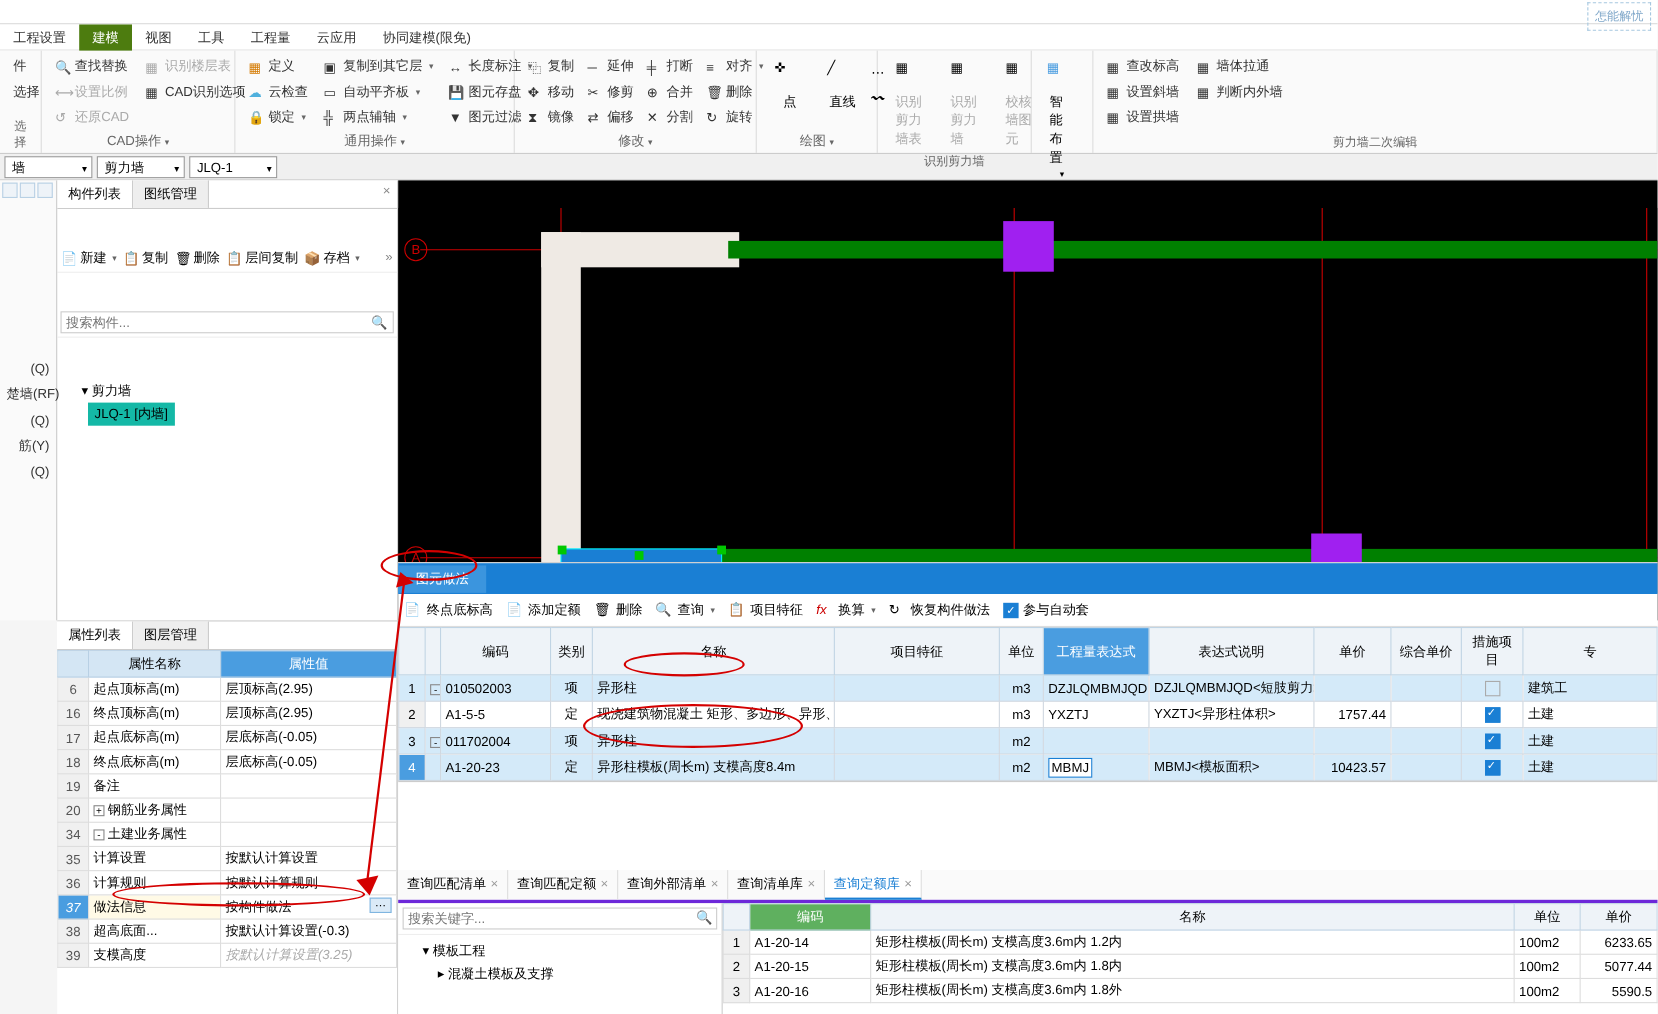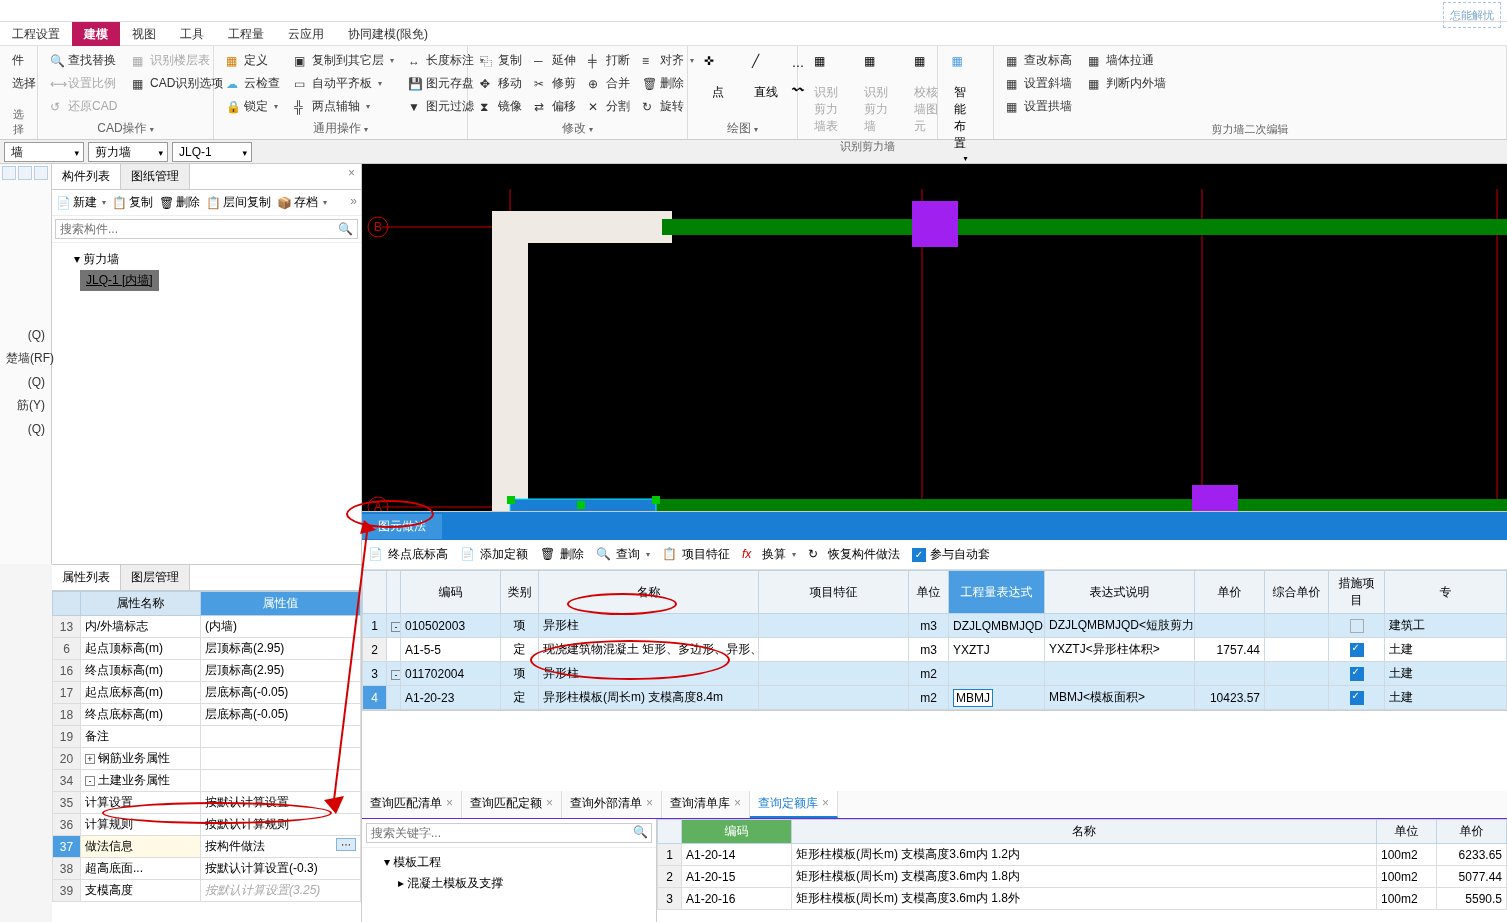--- a/index.html
+++ b/index.html
@@ -4,21 +4,21 @@
   <style>
     * { box-sizing: border-box; margin: 0; padding: 0; font-family: "Microsoft YaHei", sans-serif; font-size: 12px; }
     body { width: 1507px; height: 922px; background: #f5f5f5; overflow: hidden; position: relative; }
 
     .title-bar { height: 22px; background: #fff; text-align: center; line-height: 22px; border-bottom: 1px solid #ddd; position: relative; }
     .title-text-cn { font-size: 12px; color: #333; }
     .title-hint { position: absolute; right: 6px; top: 2px; font-size: 11px; color: #7fa7c9; border: 1px dashed #a6c8e0; padding: 1px 6px; }
 
     .menu-bar { height: 24px; background: #fff; display: flex; align-items: center; border-bottom: 1px solid #e0e0e0; }
     .menu-item { padding: 0 12px; line-height: 24px; color: #333; cursor: pointer; }
-    .menu-item.active { background: #be185d; color: #fff; font-weight: bold; }
+    .menu-item.active { background: #4d7c0f; color: #fff; }
 
     .ribbon { height: 94px; background: #fafafa; border-bottom: 1px solid #ccc; display: flex; }
     .ribbon-group { border-right: 1px solid #ddd; padding: 4px 8px 2px; display: flex; flex-direction: column; justify-content: space-between; }
     .ribbon-group-label { text-align: center; font-size: 11px; color: #666; }
     .ribbon-btns { display: flex; gap: 2px; flex-wrap: wrap; }
     .rbtn { display: flex; align-items: center; gap: 4px; padding: 2px 4px; color: #333; white-space: nowrap; cursor: pointer; }
     .rbtn.disabled { color: #aaa; }
     .ricon { width: 14px; height: 14px; display: inline-block; }
     .rcol { display: flex; flex-direction: column; gap: 2px; }
     .bigbtn { display: flex; flex-direction: column; align-items: center; padding: 4px 8px; gap: 2px; cursor: pointer; }
@@ -29,51 +29,51 @@
     .combo { background: #fff; border: 1px solid #999; padding: 1px 18px 1px 6px; position: relative; min-width: 80px; height: 20px; line-height: 16px; }
     .combo::after { content: "▾"; position: absolute; right: 4px; top: 2px; font-size: 9px; }
 
     .main-area { display: flex; height: 400px; }
 
     .left-side-narrow { width: 52px; background: #fafafa; border-right: 1px solid #ccc; padding-top: 20px; position: relative; }
     .left-side-narrow .side-item { padding: 4px 6px; color: #333; white-space: nowrap; text-align: right; }
     .left-side-narrow .side-toolbar { position: absolute; top: 2px; left: 2px; right: 2px; display: flex; gap: 2px; }
     .tiny-btn { width: 14px; height: 14px; background: #eef3f8; border: 1px solid #b8d0e4; }
 
-    .component-panel { width: 310px; background: #fff; border-right: 1px solid #ccc; display: flex; flex-direction: column; }
+    .component-panel { width: 310px; background: #fff; border-right: 1px solid #ccc; display: flex; flex-direction: column; gap: 32px; }
     .panel-tabs { display: flex; border-bottom: 1px solid #ccc; }
     .panel-tab { padding: 4px 10px; background: #eee; border-right: 1px solid #ccc; cursor: pointer; }
     .panel-tab.active { background: #fff; font-weight: normal; }
     .panel-close { margin-left: auto; padding: 2px 6px; color: #888; cursor: pointer; }
     .panel-toolbar { padding: 4px; display: flex; gap: 6px; border-bottom: 1px solid #eee; flex-wrap: wrap; }
     .panel-toolbar .tbtn { display: flex; align-items: center; gap: 3px; cursor: pointer; }
     .panel-toolbar .ticon { width: 14px; height: 14px; }
     .search-row { padding: 3px; border-bottom: 1px solid #eee; position: relative; }
     .search-row input { width: 100%; padding: 2px 18px 2px 4px; border: 1px solid #ccc; color: #999; }
     .search-row .sicon { position: absolute; right: 8px; top: 6px; color: #888; }
     .tree-area { padding: 6px 10px; flex: 1; }
     .tree-node { padding: 2px 0 2px 12px; }
-    .tree-node.child { margin-left: 18px; background: #737373; padding: 2px 6px; display: inline-block; text-decoration: underline; }
+    .tree-node.child { margin-left: 18px; background: #14b8a6; padding: 2px 6px; display: inline-block; }
 
     .canvas-area { flex: 1; background: #000; position: relative; overflow: hidden; }
     .canvas-area svg { width: 100%; height: 100%; }
 
     .bottom-left { position: absolute; left: 52px; top: 564px; width: 310px; bottom: 0; background: #fff; border-top: 1px solid #ccc; border-right: 1px solid #ccc; display: flex; flex-direction: column; }
     .prop-tabs { display: flex; border-bottom: 1px solid #ccc; }
     .prop-tab { padding: 4px 10px; background: #eee; border-right: 1px solid #ccc; cursor: pointer; }
     .prop-tab.active { background: #fff; }
     .prop-table { flex: 1; overflow: auto; }
     .prop-table table { width: 100%; border-collapse: collapse; }
     .prop-table th { background: #d4e6f4; padding: 3px; border: 1px solid #b8d0e4; font-weight: normal; }
     .prop-table th.th-value { background: #4a9de0; color: #fff; }
     .prop-table td { border: 1px solid #ddd; padding: 2px 4px; height: 20px; }
     .prop-table td.rownum { background: #f0f0f0; text-align: center; width: 28px; color: #555; }
     .prop-table td.name { width: 120px; }
     .prop-table tr.blue-text td.name { color: #1a6cc7; }
-    .prop-table tr.selected td.rownum { background: #4a9de0; color: #fff; }
+    .prop-table tr.selected td.rownum { background: #4a9de0; color: #fff; font-style: italic; }
     .prop-table tr.selected td.name { background: #fffae6; }
     .prop-table tr.selected td.value { background: #fff; }
     .prop-table .ellipsis-btn { float: right; background: #dbeaf7; border: 1px solid #7fb5e0; padding: 0 4px; font-size: 10px; }
     .prop-table td.value.placeholder { color: #aaa; font-style: italic; }
 
     .bottom-right { position: absolute; left: 362px; top: 511px; right: 0; bottom: 0; display: flex; flex-direction: column; background: #fff; border-top: 1px solid #ccc; }
     .blue-header { background: #1a7fd4; color: #fff; height: 28px; display: flex; align-items: center; }
     .blue-header .ribbon-tab { background: #3b95de; padding: 4px 16px; margin-left: 0; position: relative; }
     .toolbar-br { padding: 6px; display: flex; gap: 12px; align-items: center; border-bottom: 1px solid #ddd; }
     .toolbar-br .tbtn { display: flex; align-items: center; gap: 4px; cursor: pointer; }
@@ -88,21 +88,21 @@
     .method-table td.rownum { background: #f0f0f0; text-align: center; width: 24px; }
     .method-table tr.hl-row td { background: #d4eaf9; }
     .method-table tr.sel-row td.rownum { background: #4a9de0; color: #fff; }
     .method-table tr.sel-row td { background: #d4eaf9; }
     .method-table .cell-input { border: 1px solid #1a7fd4; padding: 1px 2px; background: #fff; }
     .chk-cell { width: 14px; height: 14px; border: 1px solid #aaa; margin: 0 auto; display: block; }
     .chk-cell.checked { background: #1a7fd4; border-color: #1a7fd4; position: relative; }
     .chk-cell.checked::after { content: "✓"; color: #fff; font-size: 10px; position: absolute; top: -2px; left: 1px; }
 
     .query-area { flex: 1; display: flex; flex-direction: column; }
-    .query-tabs { display: flex; border-bottom: 1px solid #6d28d9; background: #fafafa; }
+    .query-tabs { display: flex; border-bottom: 3px solid #6d28d9; background: #fafafa; }
     .query-tab { padding: 4px 8px; border-right: 1px solid #ddd; cursor: pointer; position: relative; }
     .query-tab.active { background: #fff; color: #1a7fd4; border-bottom: 2px solid #1a7fd4; }
     .query-tab .close-x { margin-left: 4px; color: #999; }
     .query-body { flex: 1; display: flex; }
     .query-left { width: 295px; border-right: 1px solid #ccc; }
     .query-left .search-row { padding: 4px; }
     .query-tree { padding: 4px 8px; }
     .query-tree-item { padding: 2px 0 2px 14px; }
     .query-right { flex: 1; }
     .query-right table { width: 100%; border-collapse: collapse; }
@@ -460,25 +460,20 @@
   <div class="prop-table">
     <table>
       <thead>
         <tr>
           <th style="width:28px"></th>
           <th>属性名称</th>
           <th class="th-value">属性值</th>
         </tr>
       </thead>
       <tbody id="prop-rows">
-          <tr>
-            <td class="rownum">13</td>
-            <td class="name">内/外墙标志</td>
-            <td class="value">(内墙)</td>
-          </tr>
           <tr>
             <td class="rownum">6</td>
             <td class="name">起点顶标高(m)</td>
             <td class="value">层顶标高(2.95)</td>
           </tr>
           <tr>
             <td class="rownum">16</td>
             <td class="name">终点顶标高(m)</td>
             <td class="value">层顶标高(2.95)</td>
           </tr>

